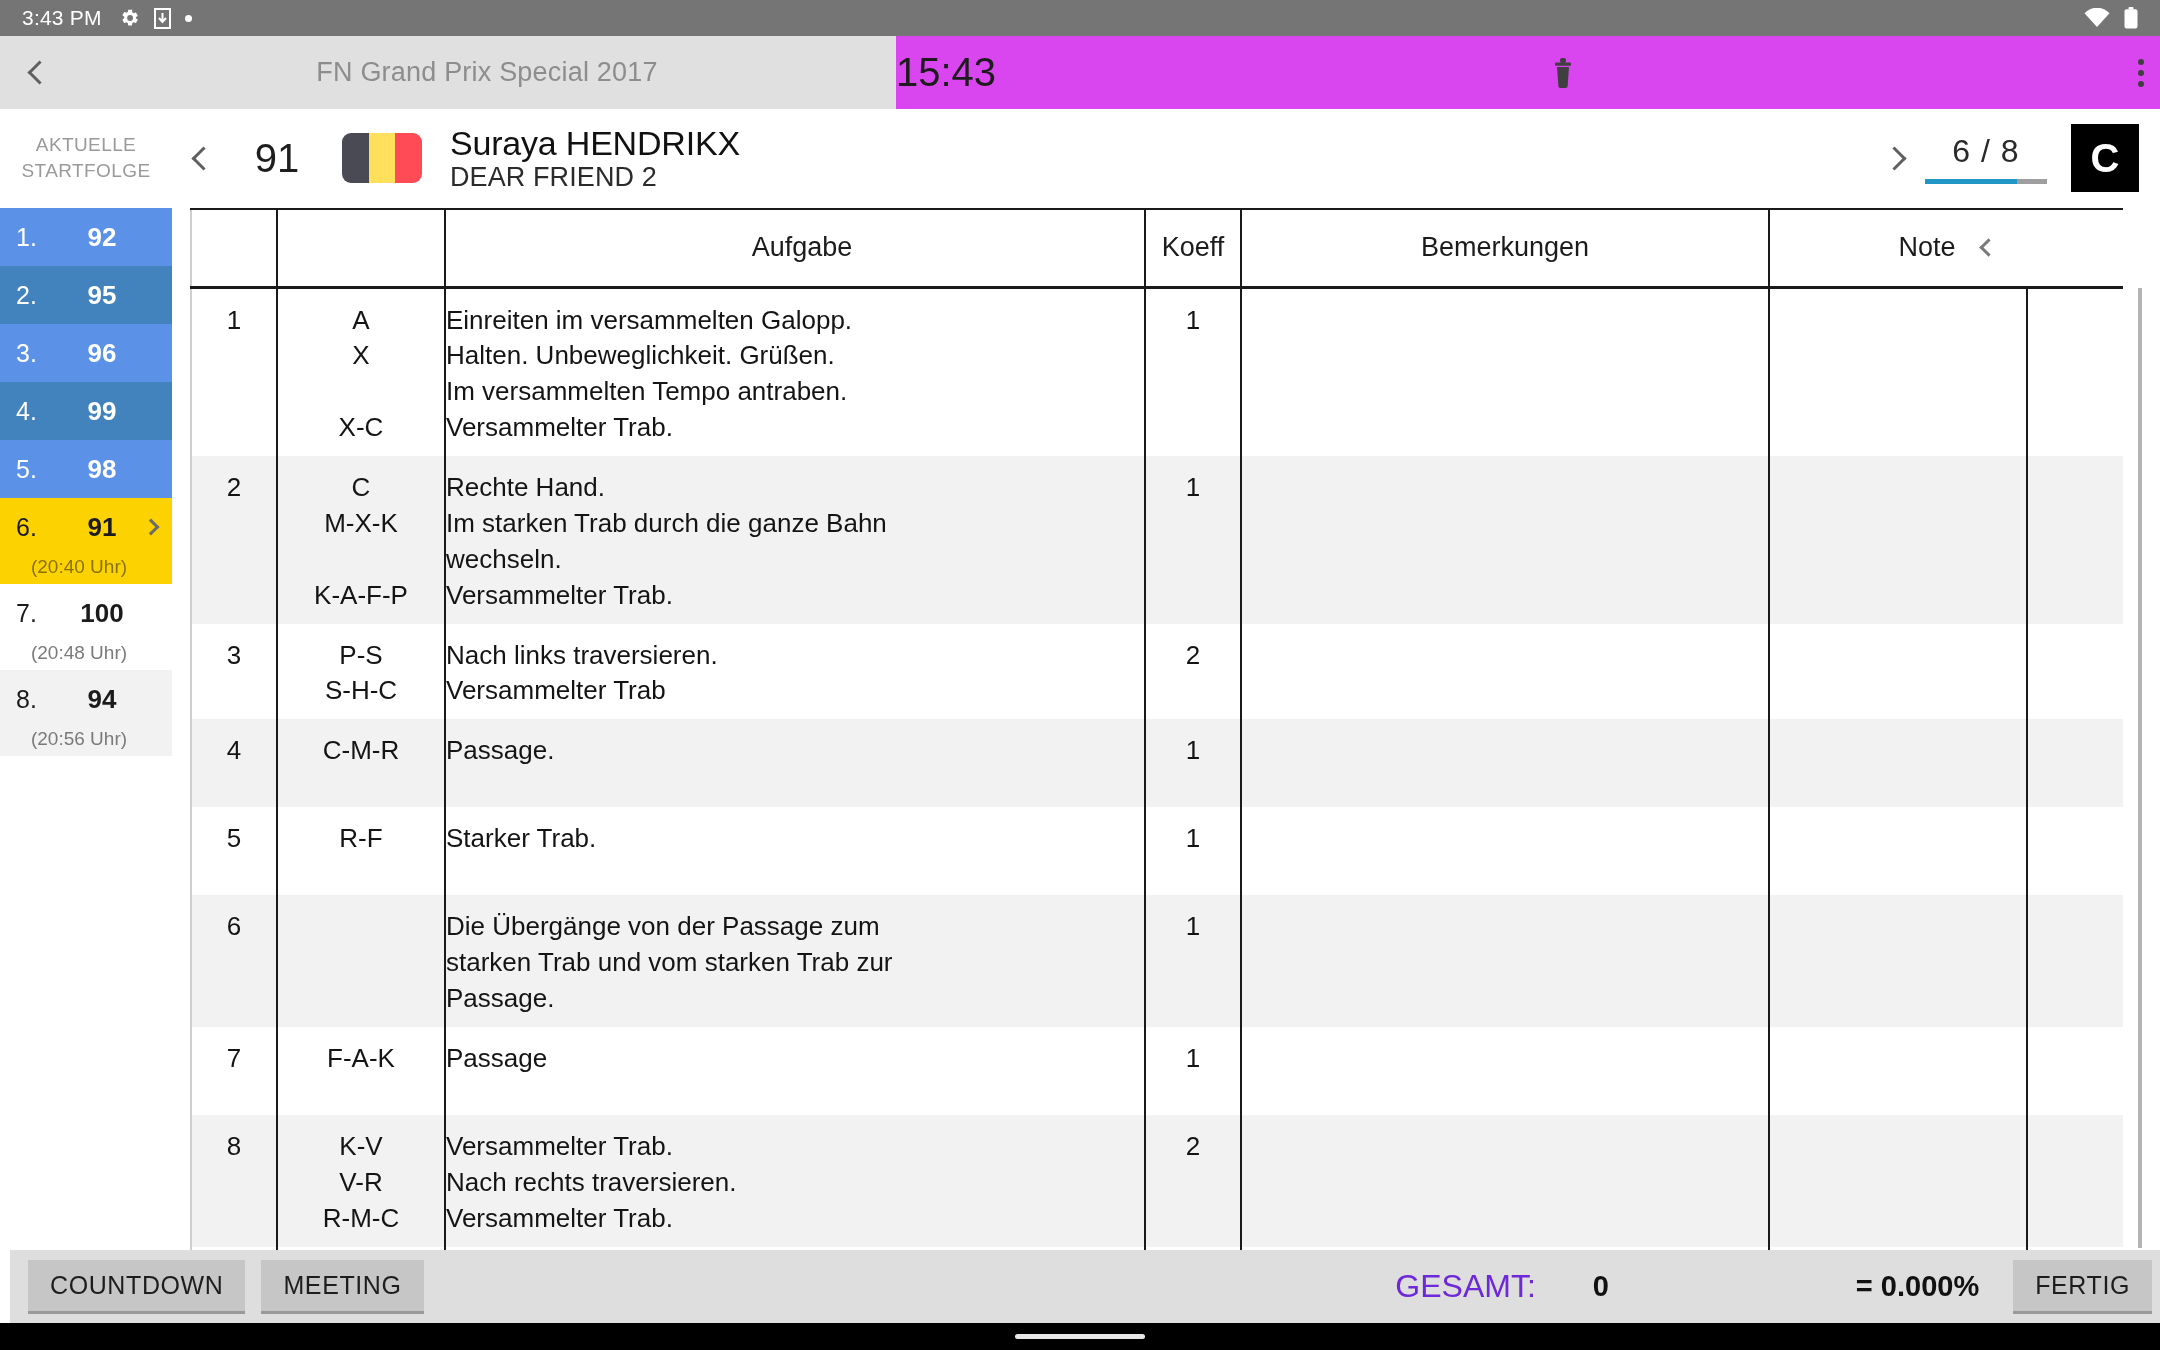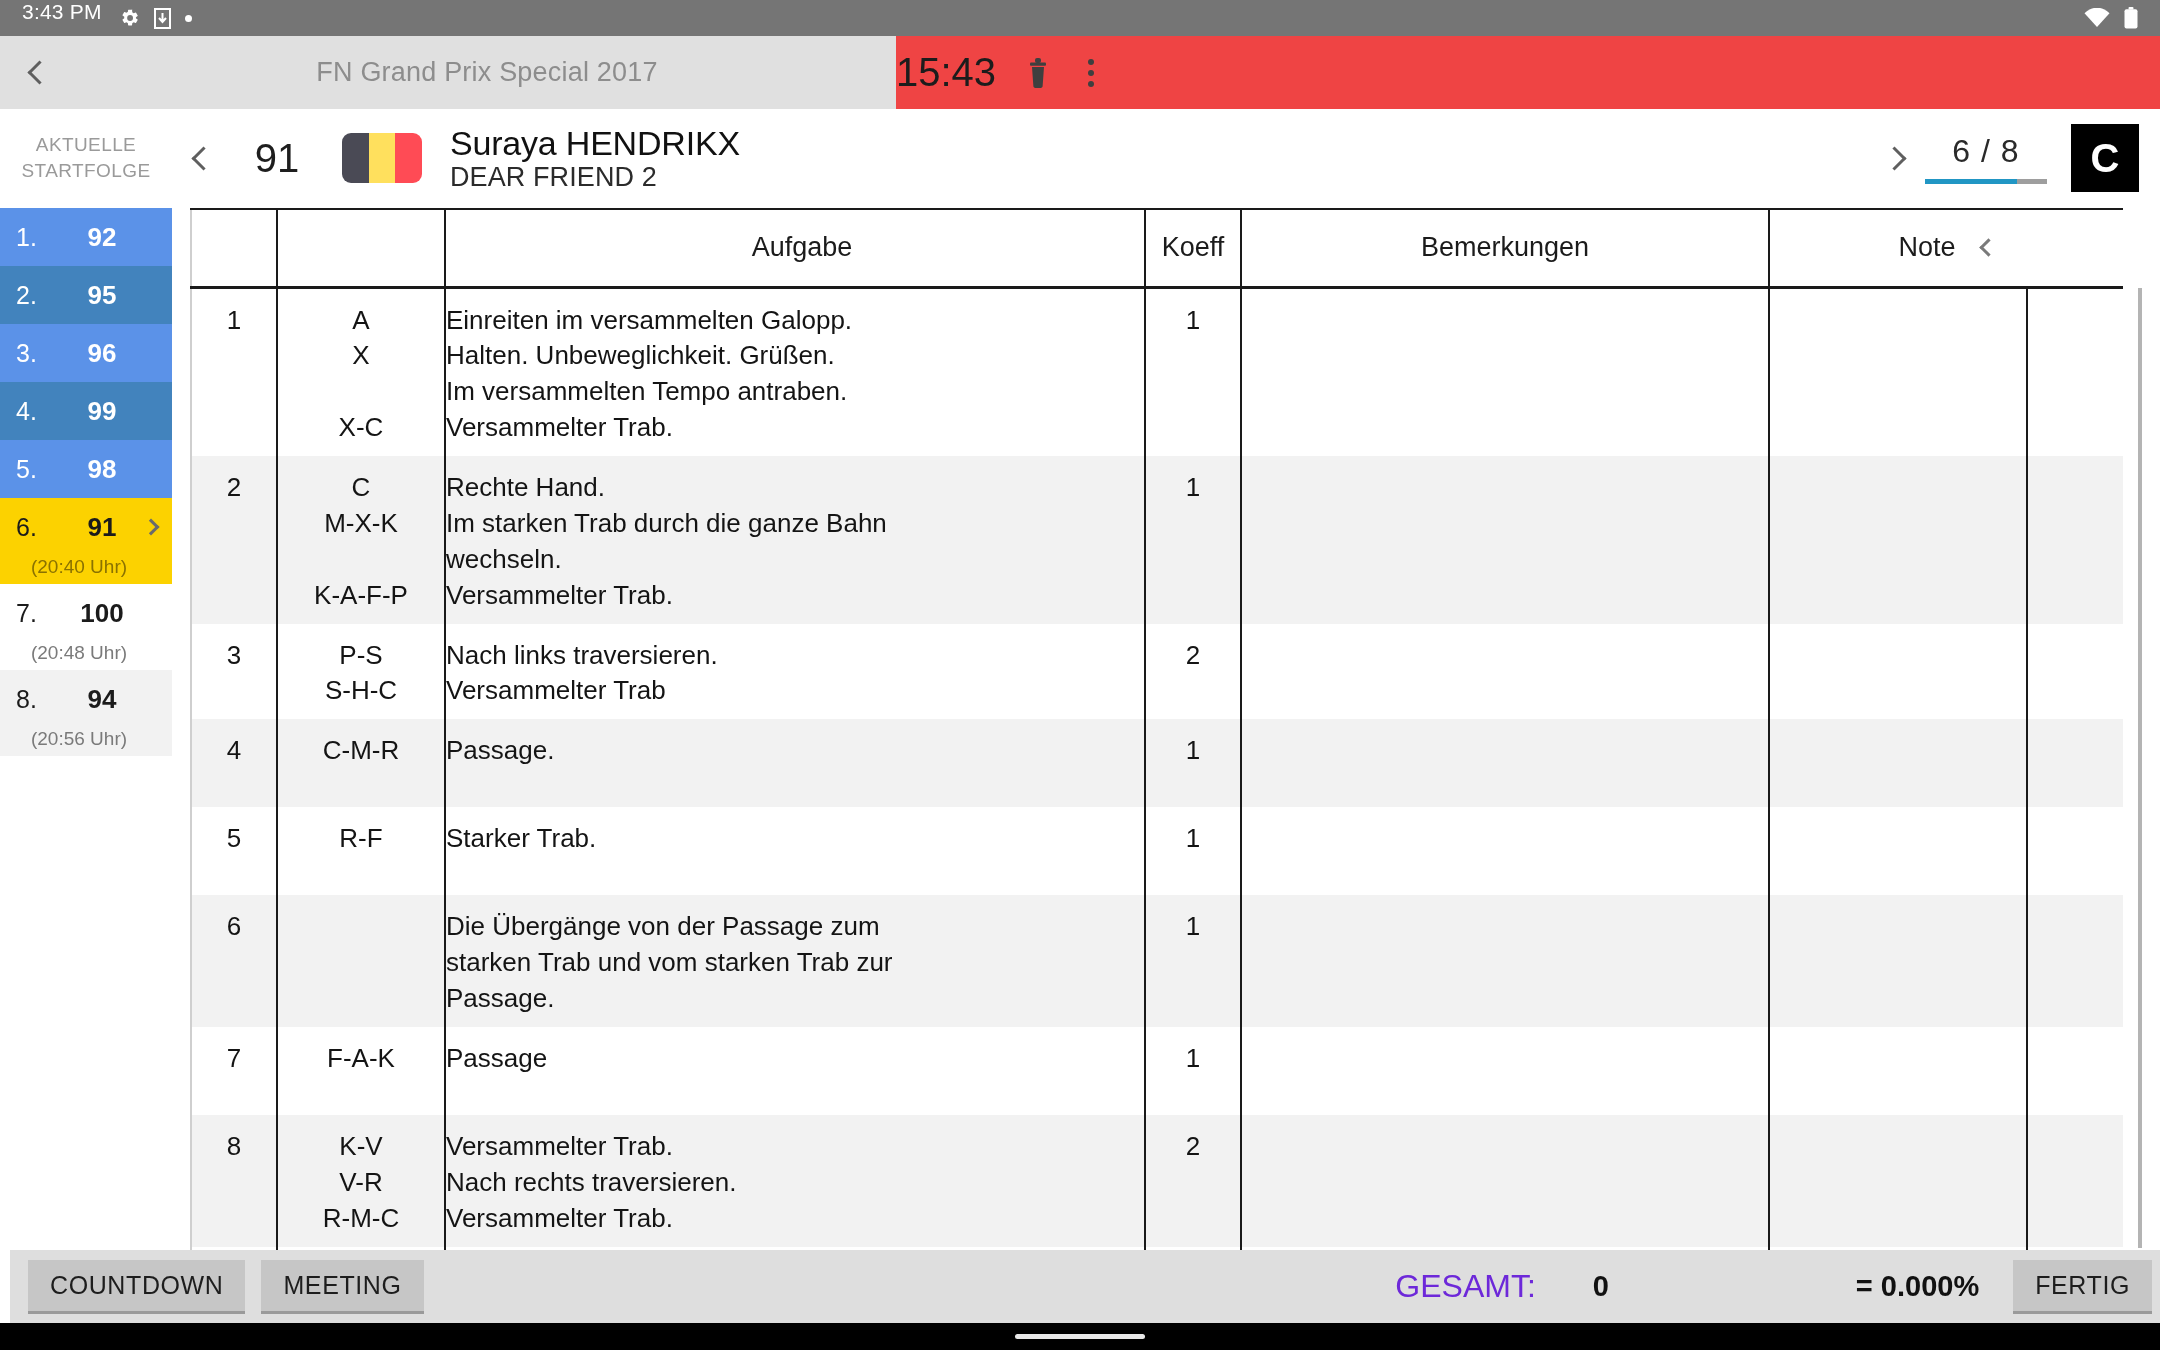--- a/index.html
+++ b/index.html
@@ -7,21 +7,21 @@
     width: 2160px; height: 1350px;
     background: #ffffff;
     font-family: "Liberation Sans", sans-serif;
     overflow: hidden;
   }
 
   
   .status-bar {
     height: 36px; width: 100%;
     background: #757575;
-    display: flex; 
+    display: flex; align-items: center;
     padding: 0 22px;
     color: #ffffff;
   }
   .sb-time { font-size: 21px; letter-spacing: .2px; }
   .sb-icons { display: flex; align-items: center; gap: 14px; margin-left: 18px; }
   .sb-right { margin-left: auto; display: flex; align-items: center; gap: 14px; }
   .gear-ic { width: 20px; height: 20px; }
   .dl-ic { width: 17px; height: 21px; }
   .dot-ic { width: 7px; height: 7px; border-radius: 50%; background: #fff; }
   .wifi-ic { width: 26px; height: 20px; }
@@ -49,22 +49,22 @@
     display: flex; align-items: center; justify-content: center;
     font-size: 27px; color: #8d8d8d; letter-spacing: .2px;
   }
   .ab-judge {
     flex: 0 0 928px;
     background: #9e9e9e;
     display: flex; align-items: center; justify-content: center;
     font-size: 27px; color: #ffffff;
   }
   .ab-right {
-    flex: 1; background: #ef4444;
-    display: flex; align-items: center; justify-content: flex-start;
+    flex: 1; background: #d946ef;
+    display: flex; align-items: center; justify-content: space-between;
     padding-right: 8px; gap: 30px;
   }
   .ab-clock { font-size: 40px; color: #1c1c1c; letter-spacing: 0px; }
   .trash-ic { width: 24px; height: 30px; }
   .kebab { display: flex; flex-direction: column; gap: 5px; padding: 6px 8px; cursor: pointer; }
   .kebab i { width: 6px; height: 6px; background: #3f3f3f; border-radius: 50%; display: block; }
 
   
   .riderbar {
     height: 99px; width: 100%;

